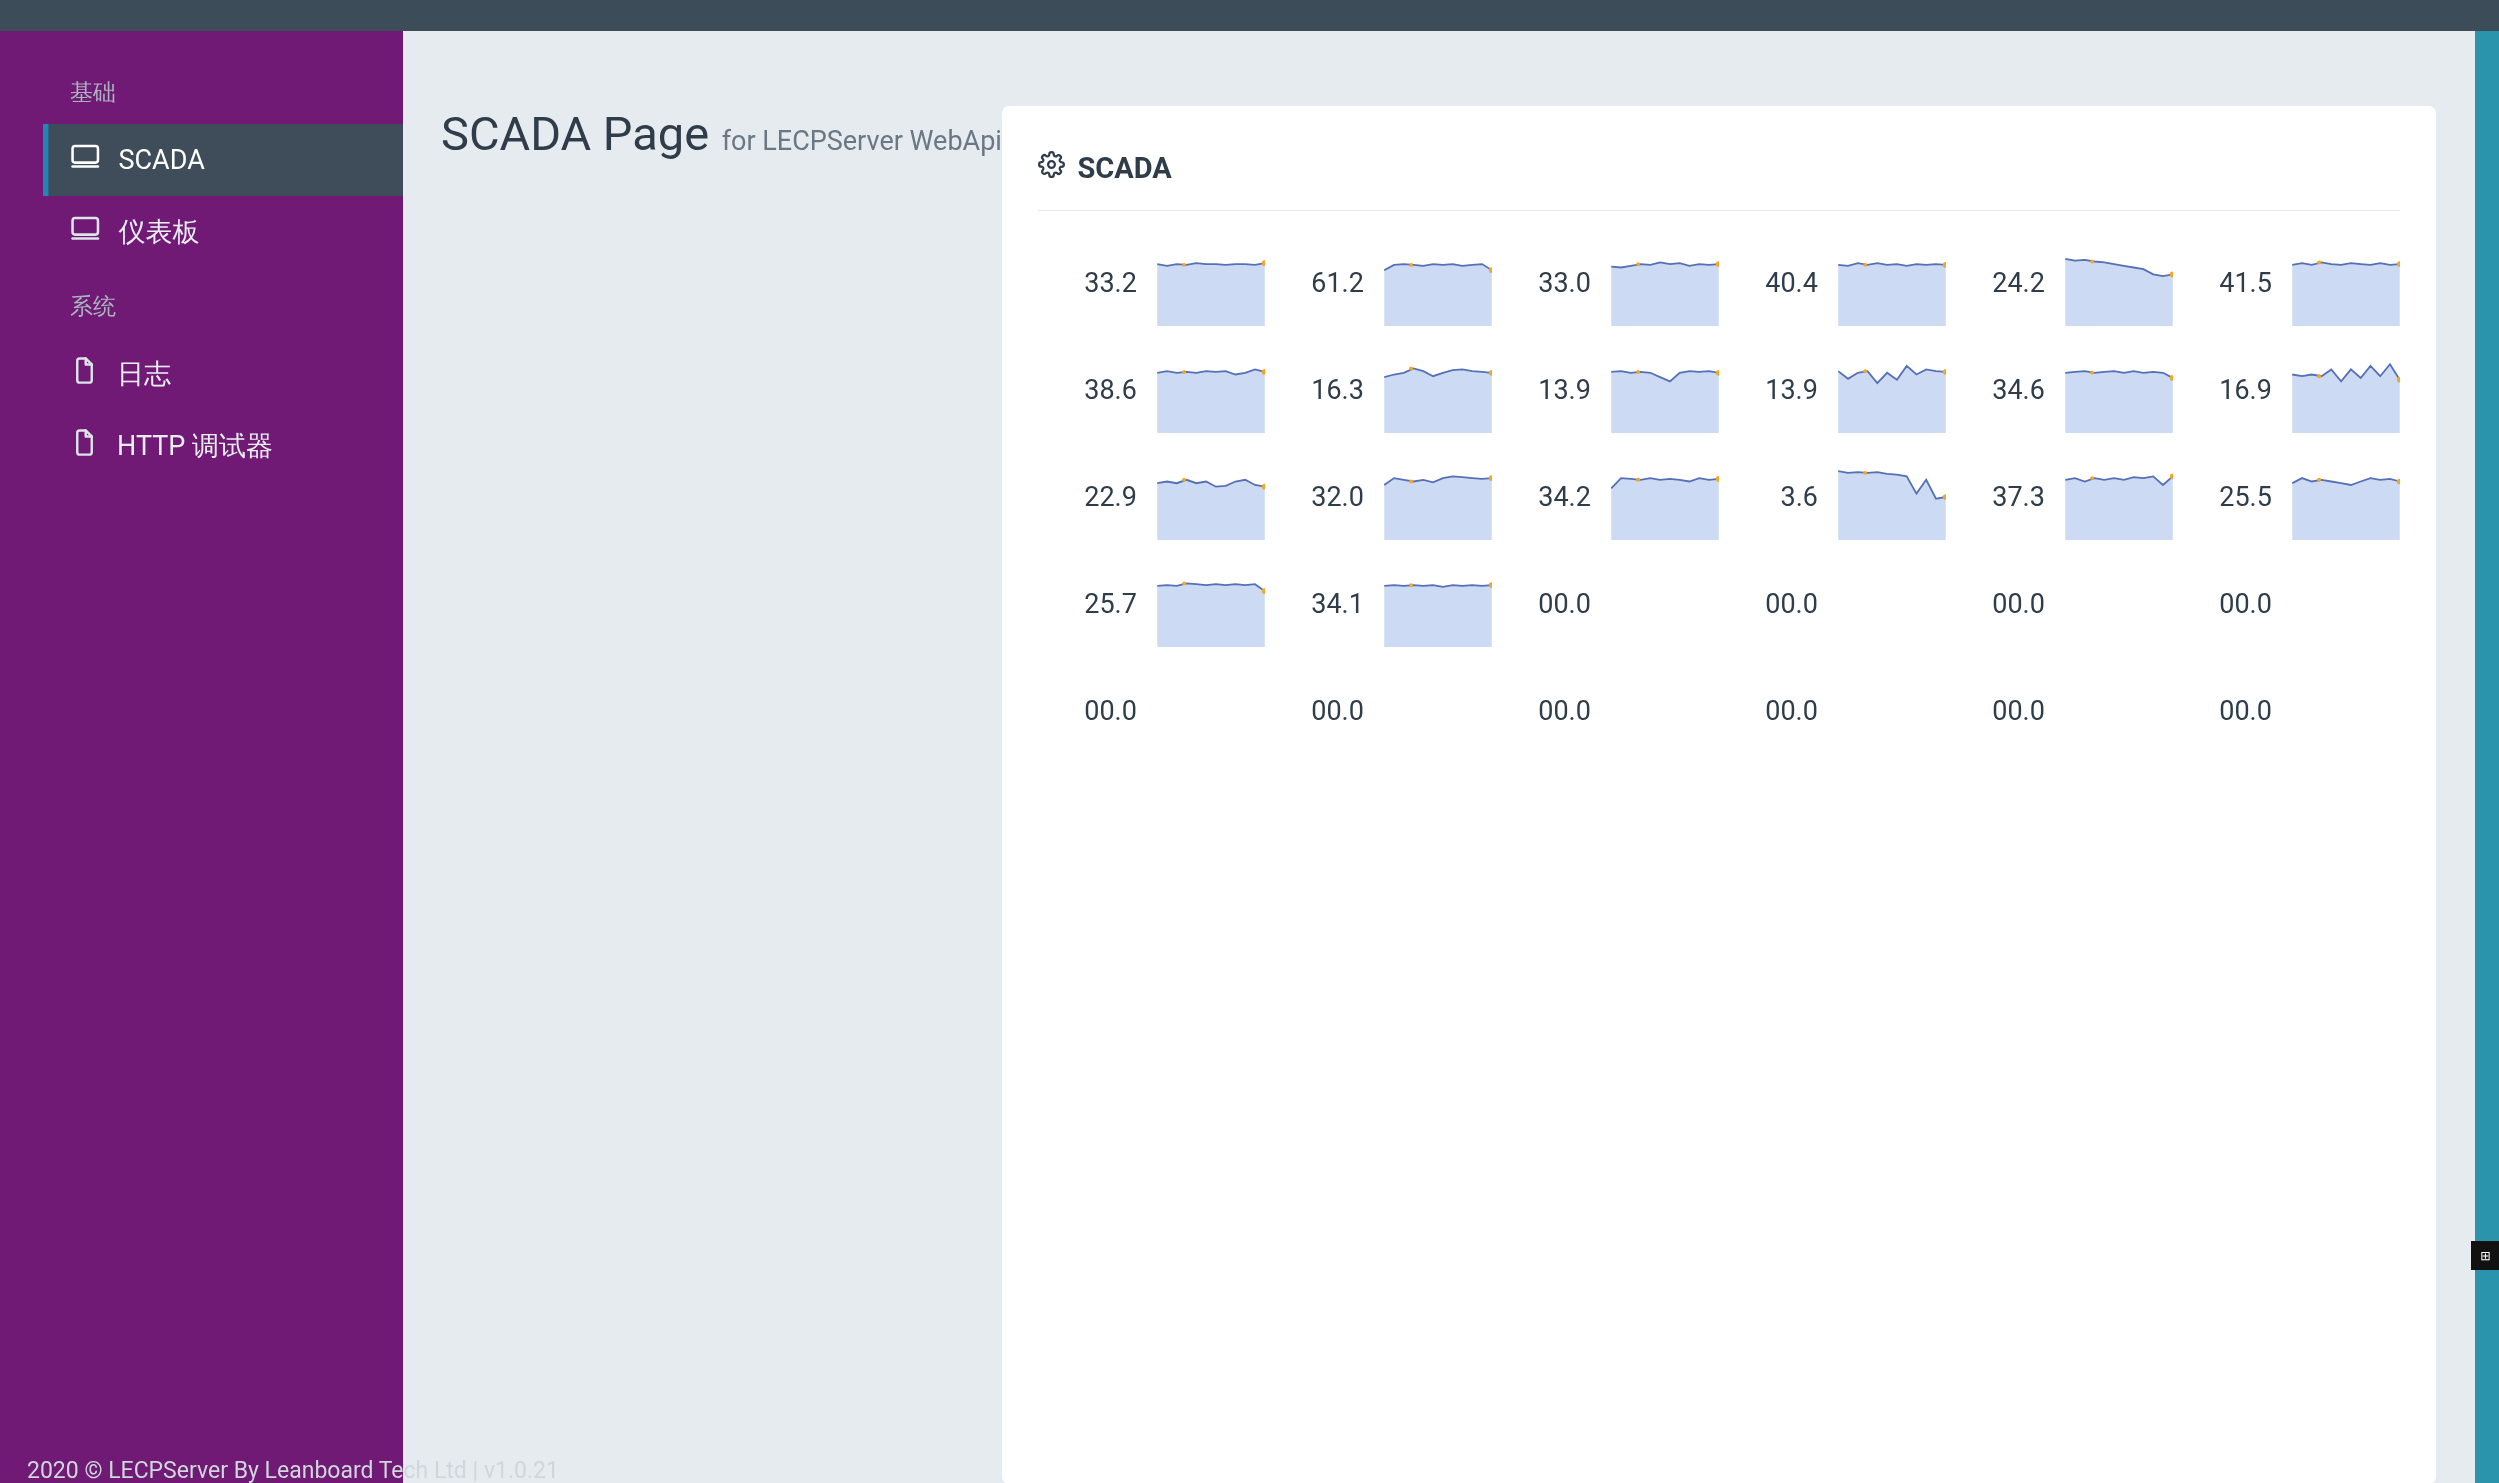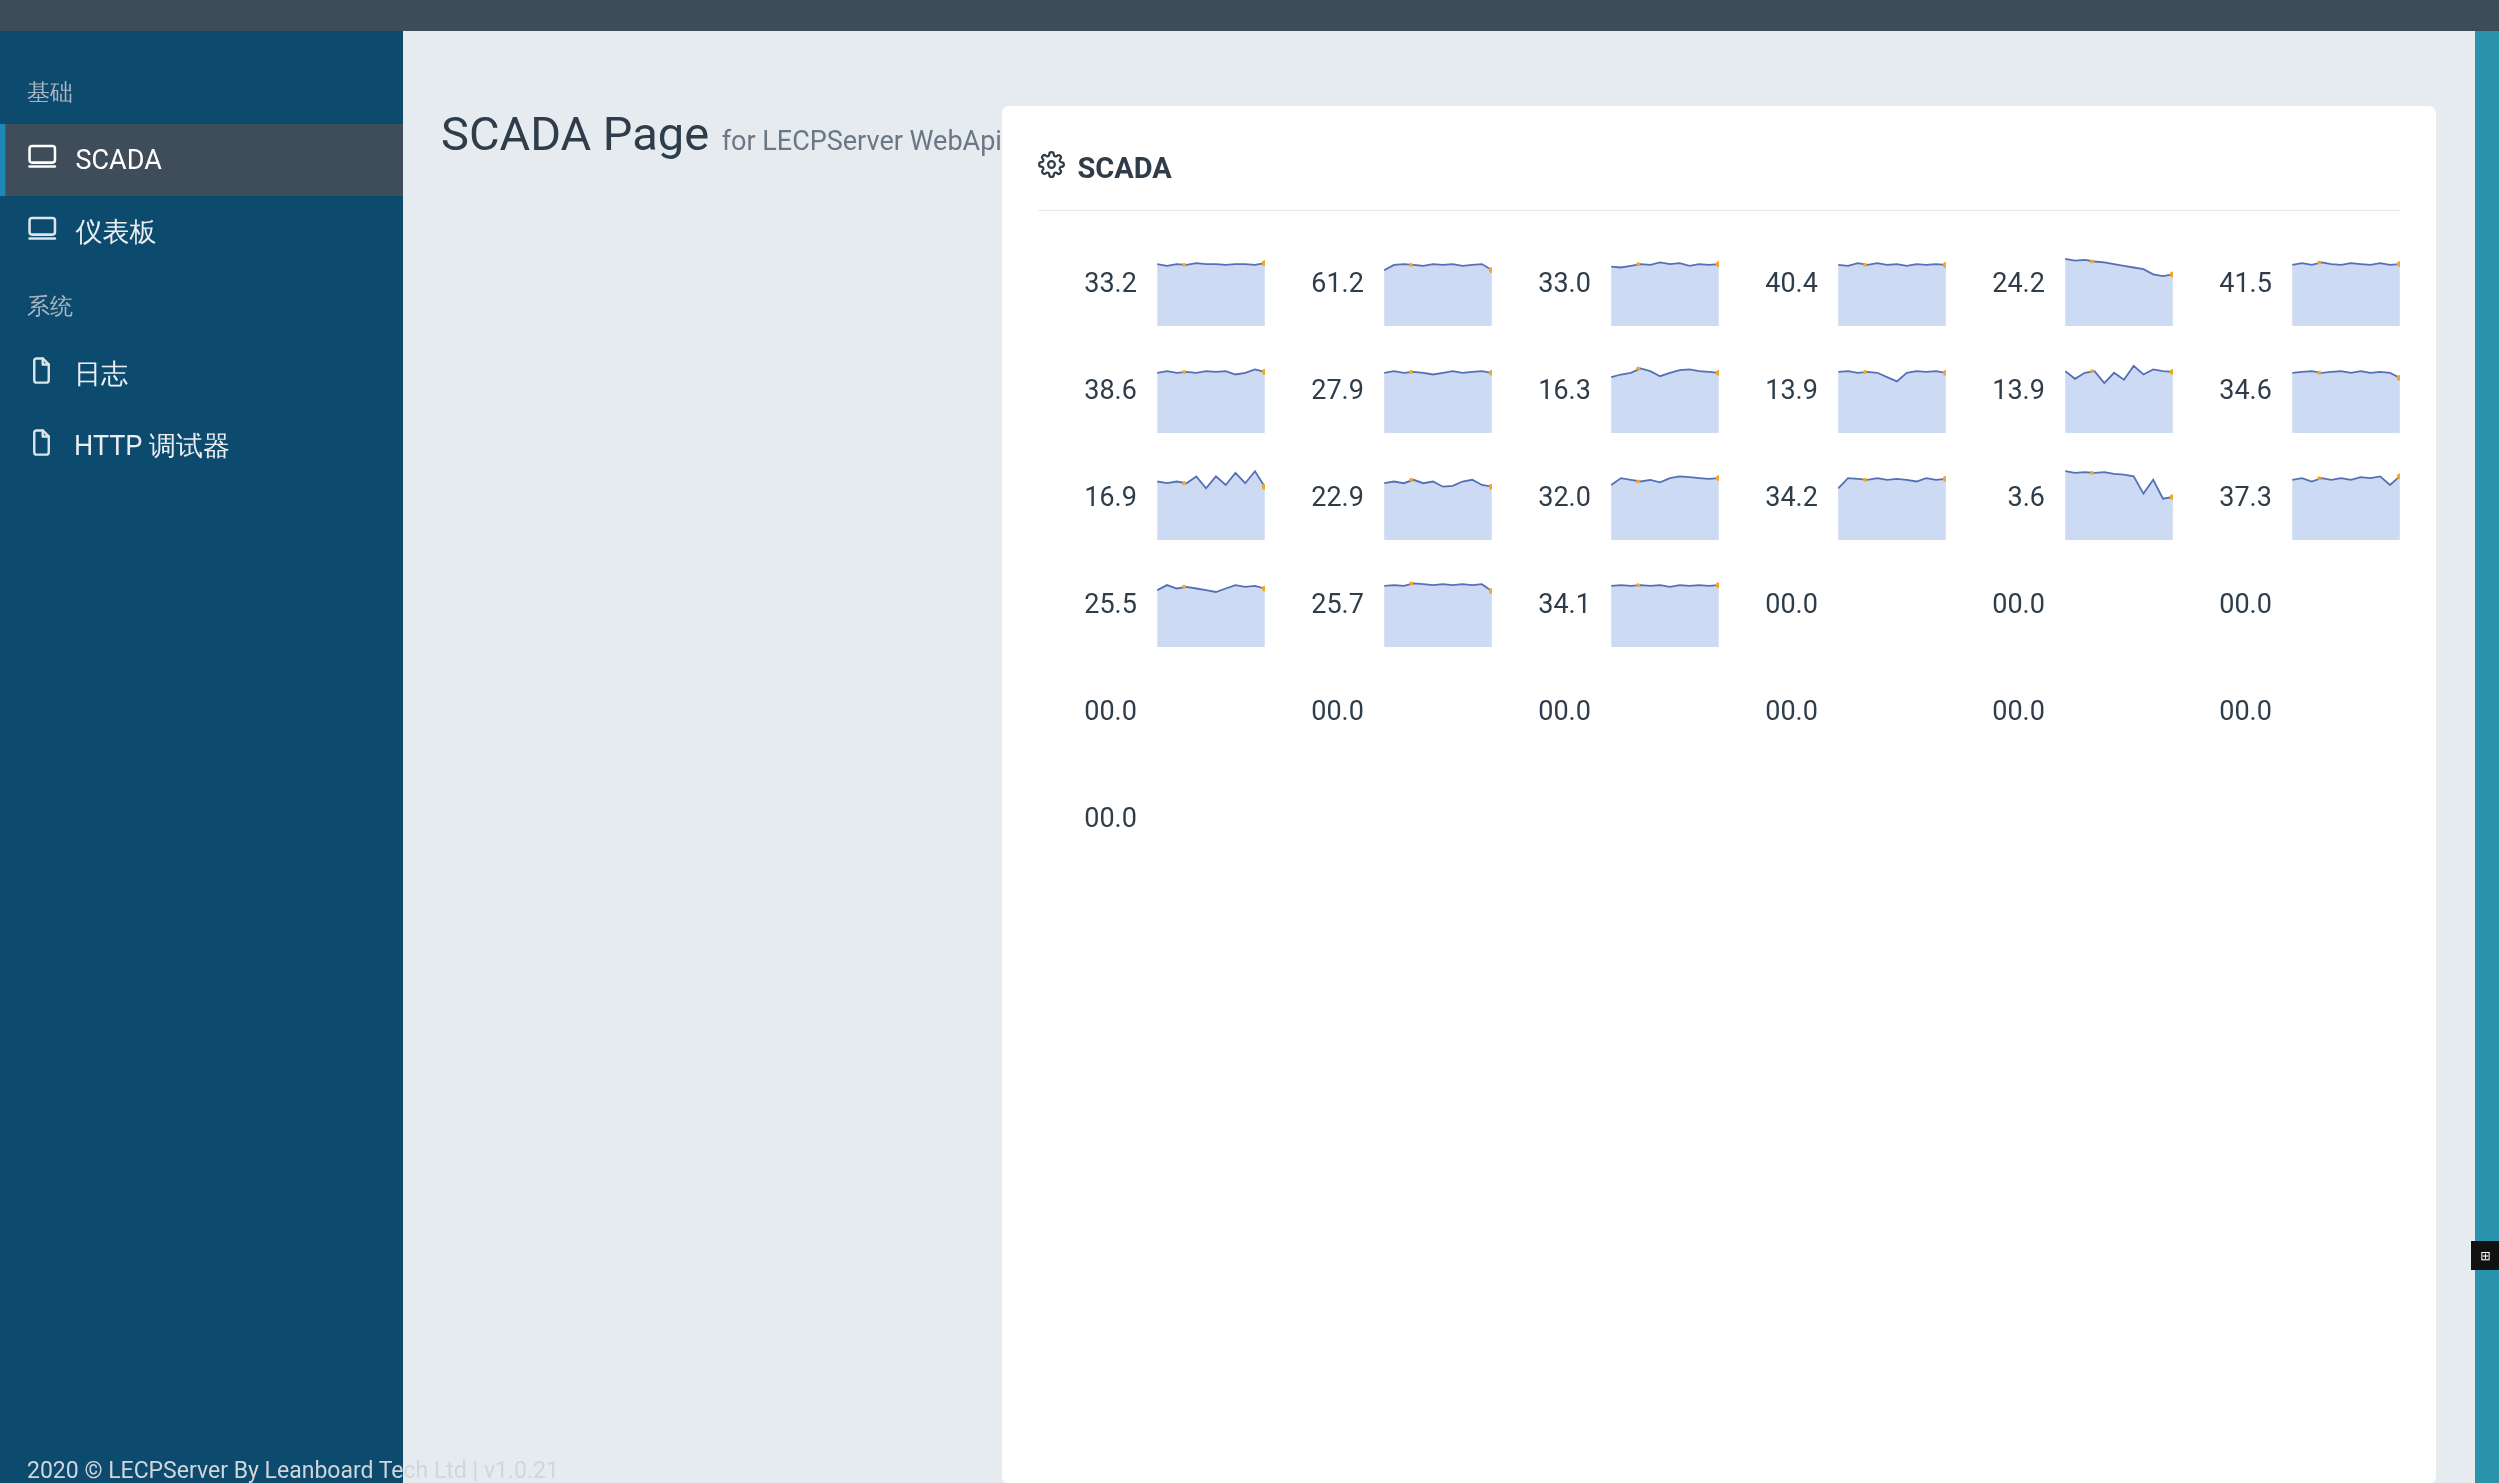--- a/index.html
+++ b/index.html
@@ -23,25 +23,26 @@
     background: #3d4c59;
     flex: 0 0 auto;
   }
   .workspace {
     flex: 1 1 auto;
     display: flex;
     min-height: 0;
   }
   .sidebar {
     width: 403px;
-    background: #0c4a6e;
+    background: #701a75;
     color: #cfd6dc;
     display: flex;
     flex-direction: column;
     padding-top: 23px;
+    padding-left: 43px;
   }
   .sidebar .group-label {
     font-size: 23px;
     color: #a9b4bf;
     padding: 23px 27px 16px;
   }
   .sidebar .nav-item {
     height: 72px;
     display: flex;
     align-items: center;
@@ -278,31 +279,20 @@
               <span class="spark">
                 <svg width="108" height="86" viewBox="0 0 120 96">
                   <path d="M0,28.8 L10.9,26.9 L21.8,28.8 L32.7,27.8 L43.6,28.8 L54.5,26.9 L65.5,27.8 L76.4,26.9 L87.3,30.7 L98.2,28.8 L109.1,25.0 L120.0,27.8 L120,96 L0,96 Z" fill="#ccdaf4" stroke="none"></path>
                   <path d="M0,28.8 L10.9,26.9 L21.8,28.8 L32.7,27.8 L43.6,28.8 L54.5,26.9 L65.5,27.8 L76.4,26.9 L87.3,30.7 L98.2,28.8 L109.1,25.0 L120.0,27.8" fill="none" stroke="#5670b6" stroke-width="2"></path>
                   <circle cx="119.99999999999999" cy="27.840000000000003" r="3.2" fill="#f5a623"></circle>
                   <circle cx="30.0" cy="27.8" r="2.2" fill="#f5a623"></circle>
                 </svg>
               </span>
             </div>
             <div class="tile">
-              <span class="val">27.9</span>
-              <span class="spark">
-                <svg width="108" height="86" viewBox="0 0 120 96">
-                  <path d="M0,28.8 L10.9,26.9 L21.8,28.8 L32.7,27.8 L43.6,28.8 L54.5,30.7 L65.5,28.8 L76.4,26.9 L87.3,28.8 L98.2,27.8 L109.1,26.9 L120.0,28.8 L120,96 L0,96 Z" fill="#ccdaf4" stroke="none"></path>
-                  <path d="M0,28.8 L10.9,26.9 L21.8,28.8 L32.7,27.8 L43.6,28.8 L54.5,30.7 L65.5,28.8 L76.4,26.9 L87.3,28.8 L98.2,27.8 L109.1,26.9 L120.0,28.8" fill="none" stroke="#5670b6" stroke-width="2"></path>
-                  <circle cx="119.99999999999999" cy="28.800000000000004" r="3.2" fill="#f5a623"></circle>
-                  <circle cx="30.0" cy="27.8" r="2.2" fill="#f5a623"></circle>
-                </svg>
-              </span>
-            </div>
-            <div class="tile">
               <span class="val">16.3</span>
               <span class="spark">
                 <svg width="108" height="86" viewBox="0 0 120 96">
                   <path d="M0,33.6 L10.9,30.7 L21.8,28.8 L32.7,24.0 L43.6,26.9 L54.5,32.6 L65.5,28.8 L76.4,25.9 L87.3,25.0 L98.2,26.9 L109.1,27.8 L120.0,28.8 L120,96 L0,96 Z" fill="#ccdaf4" stroke="none"></path>
                   <path d="M0,33.6 L10.9,30.7 L21.8,28.8 L32.7,24.0 L43.6,26.9 L54.5,32.6 L65.5,28.8 L76.4,25.9 L87.3,25.0 L98.2,26.9 L109.1,27.8 L120.0,28.8" fill="none" stroke="#5670b6" stroke-width="2"></path>
                   <circle cx="119.99999999999999" cy="28.800000000000004" r="3.2" fill="#f5a623"></circle>
                   <circle cx="30.0" cy="24.0" r="2.2" fill="#f5a623"></circle>
                 </svg>
               </span>
             </div>

